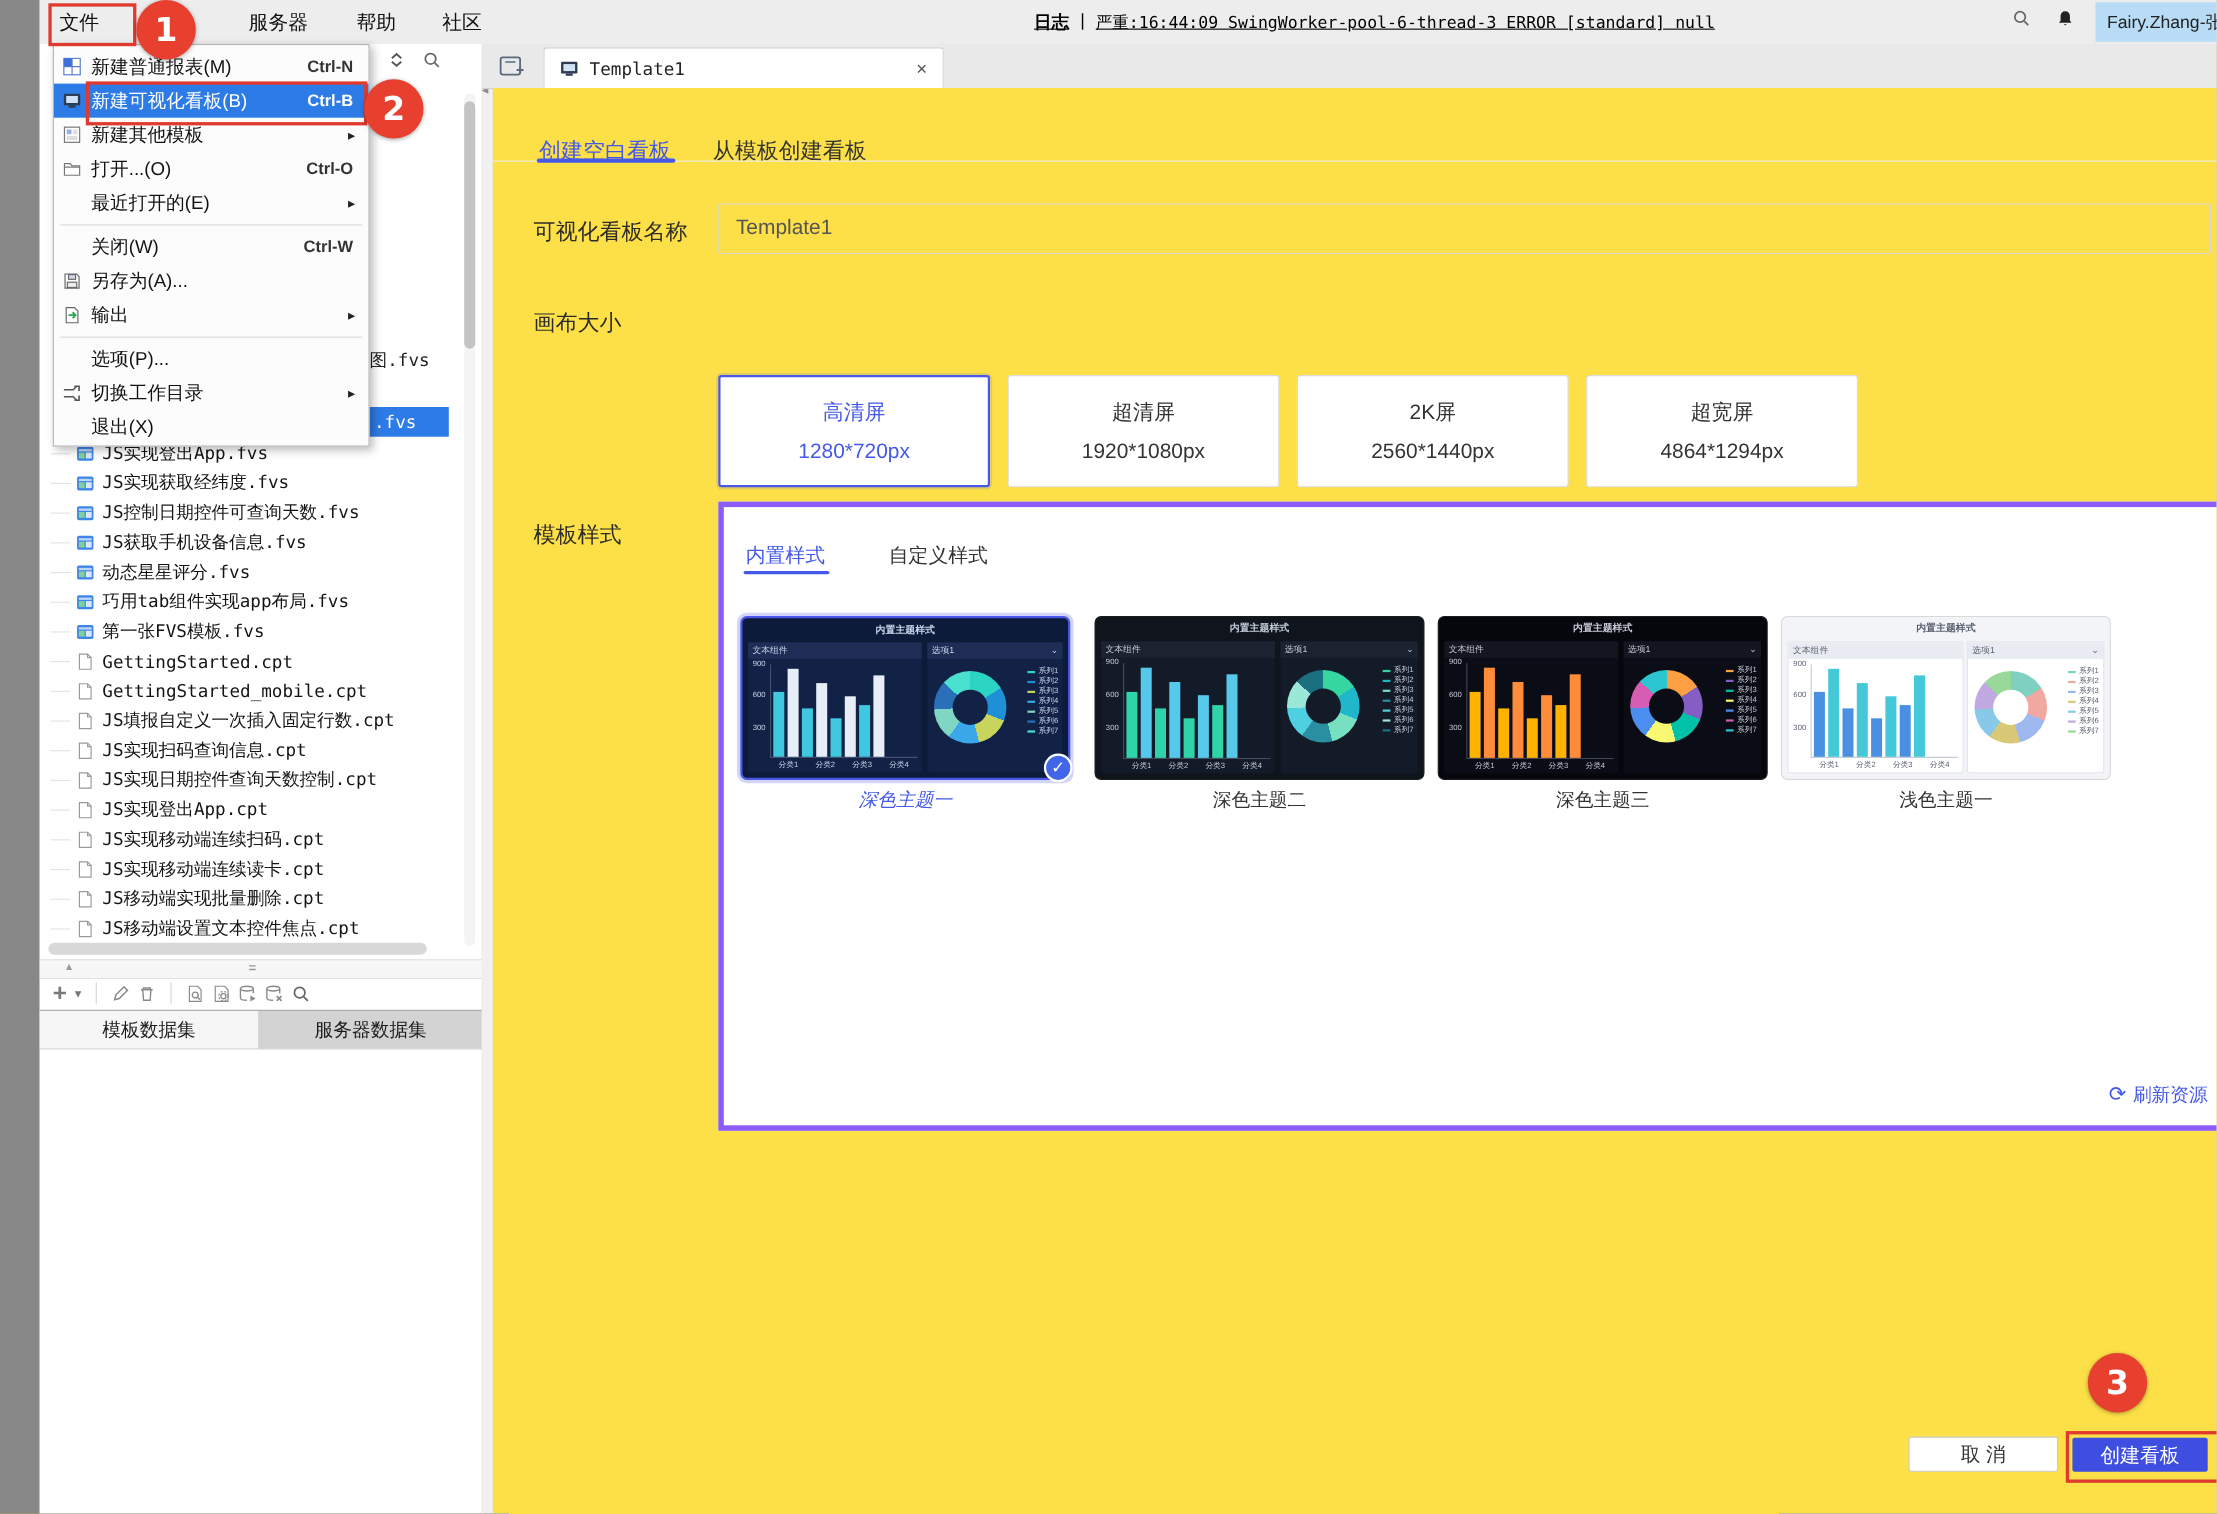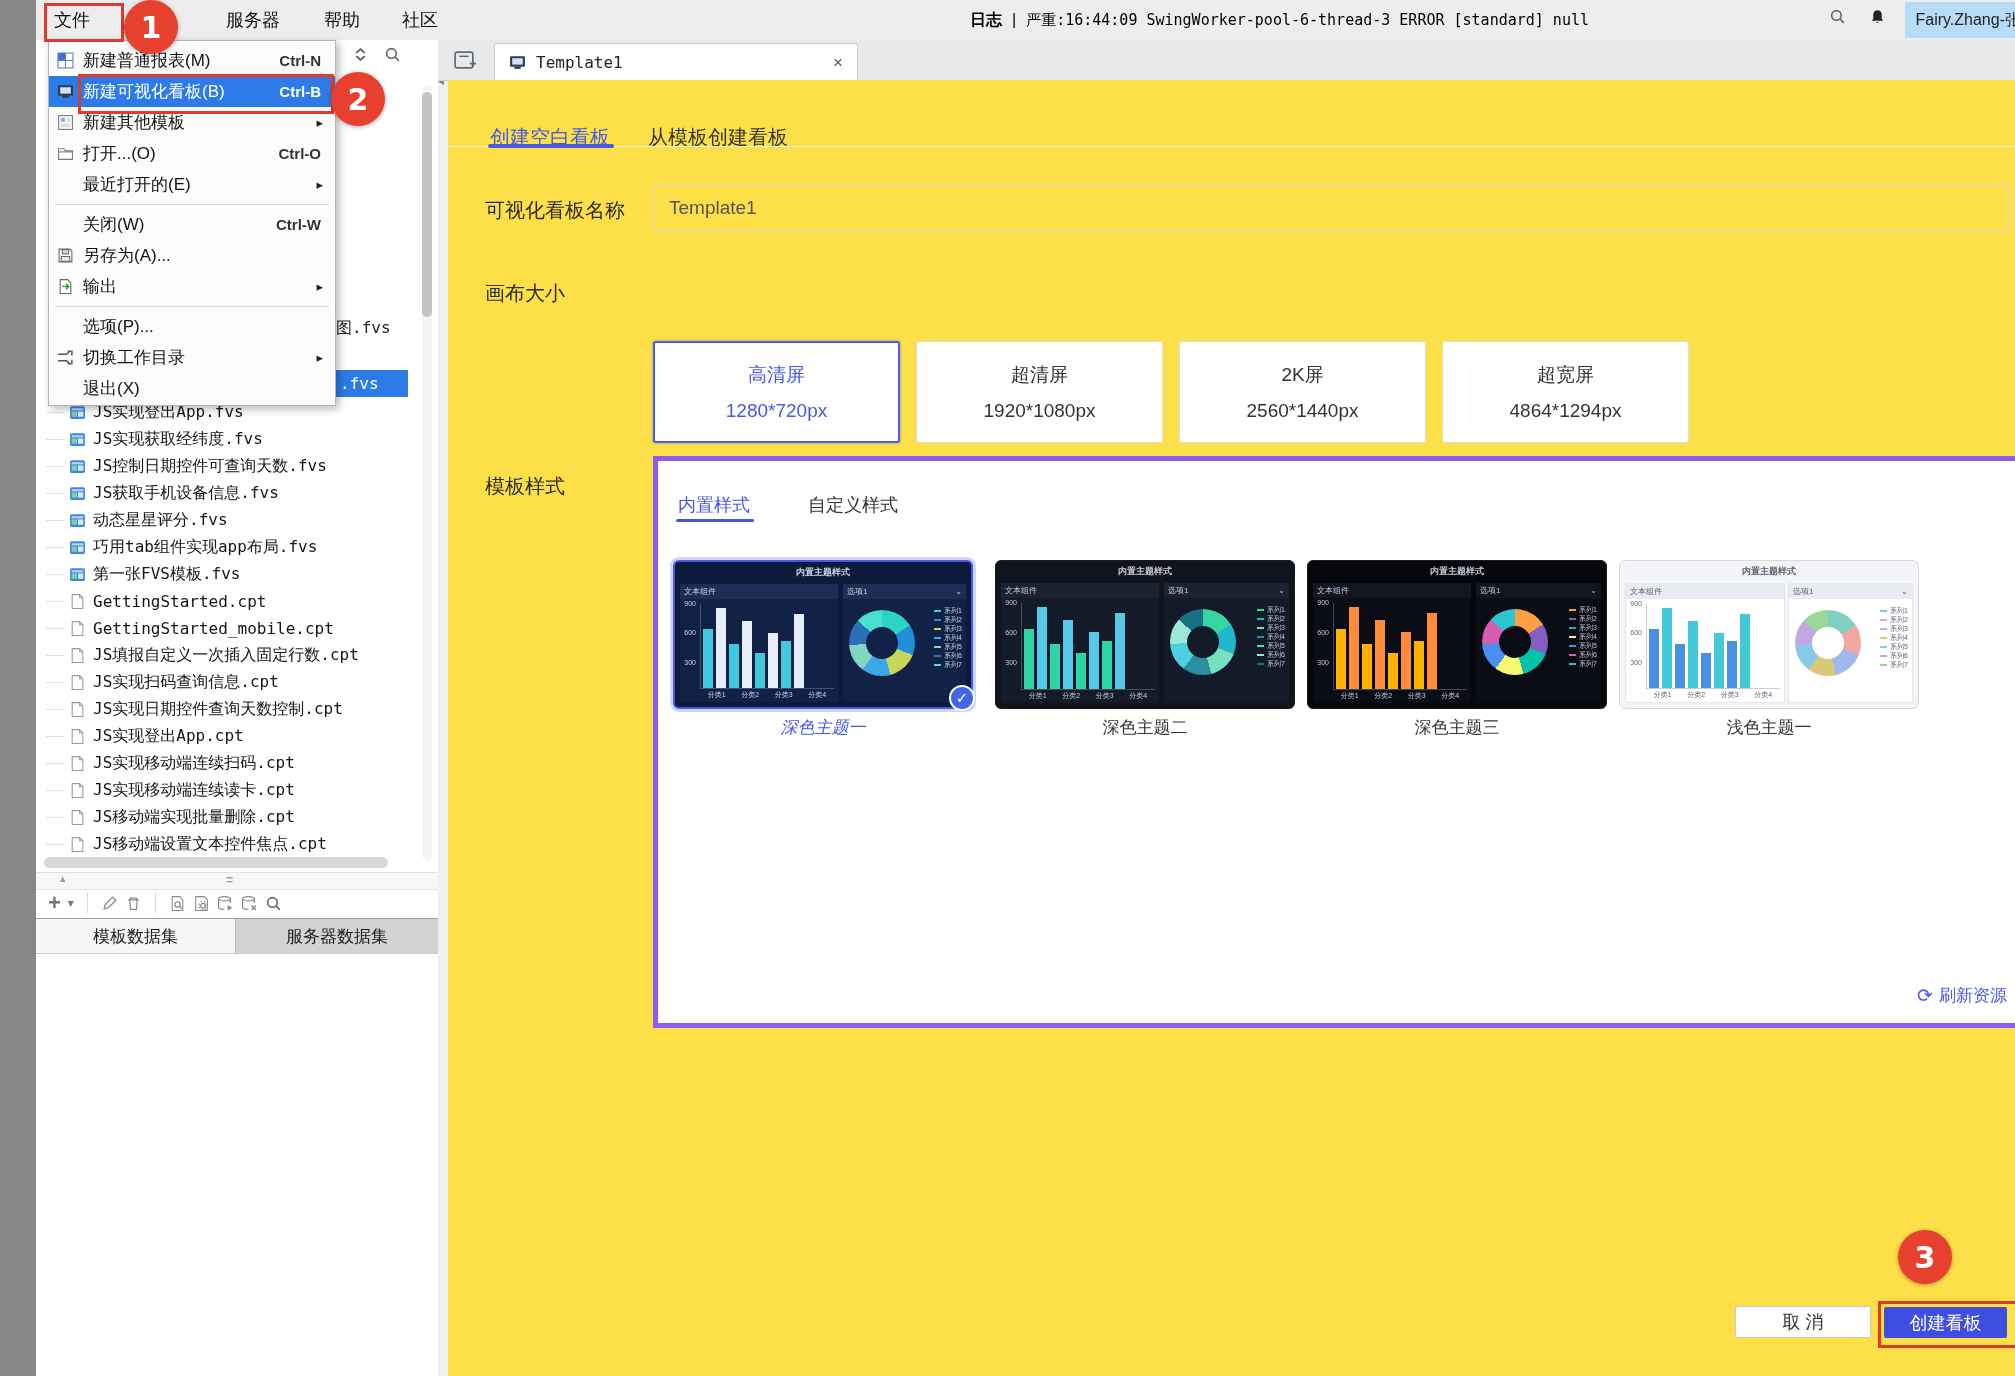--- a/index.html
+++ b/index.html
@@ -3,21 +3,21 @@
 <meta charset="utf-8">
 <style>
   html,body{margin:0;padding:0;background:#888;}
   #stage{position:relative;width:2015px;height:1376px;background:#fff;overflow:hidden;
          font-family:"Liberation Sans","DejaVu Sans",sans-serif;color:#222;margin-left:36px;}
   .abs{position:absolute;}
   .mono{font-family:"DejaVu Sans Mono","Liberation Mono",monospace;}
   
   #menubar{left:0;top:0;width:2015px;height:40px;background:#ededed;border-bottom:1px solid #d2d2d2;}
   .mb-item{position:absolute;top:0;height:40px;display:flex;align-items:center;font-size:18px;color:#111;cursor:default;}
-  #logbar{position:absolute;left:934px;top:0;height:40px;display:flex;align-items:center;font-size:16px;color:#000;white-space:nowrap;}
+  #logbar{position:absolute;left:904px;top:0;height:40px;display:flex;align-items:center;font-size:16px;color:#000;white-space:nowrap;text-decoration:underline;}
   #userchip{position:absolute;right:0;top:2px;height:36px;background:#b9dcf6;display:flex;align-items:center;padding:0 14px 0 10px;font-size:16px;}
   
   #tabbar{left:402px;top:40px;width:1613px;height:40px;background:#e9e9e9;border-bottom:1px solid #cfcfcf;}
   #doctab{position:absolute;left:56px;top:3px;width:362px;height:37px;background:#fff;border:1px solid #cfcfcf;border-bottom:none;border-radius:3px 3px 0 0;display:flex;align-items:center;}
   
   #sidebar{left:0;top:40px;width:402px;height:1336px;background:#fff;border-right:1px solid #cdcdcd;}
   .file-row{display:flex;align-items:center;height:27px;font-size:16px;color:#141414;white-space:nowrap;}
   .file-row .dash{width:18px;height:0;border-top:1px solid #e3e3e3;margin-left:10px;margin-right:5px;flex:none;}
   .file-row .fic{width:18px;height:18px;flex:none;margin-right:6px;display:flex;align-items:center;}
   #splitter{left:402px;top:40px;width:10px;height:1336px;background:#f0f0f0;border-right:1px solid #d8d8d8;}

